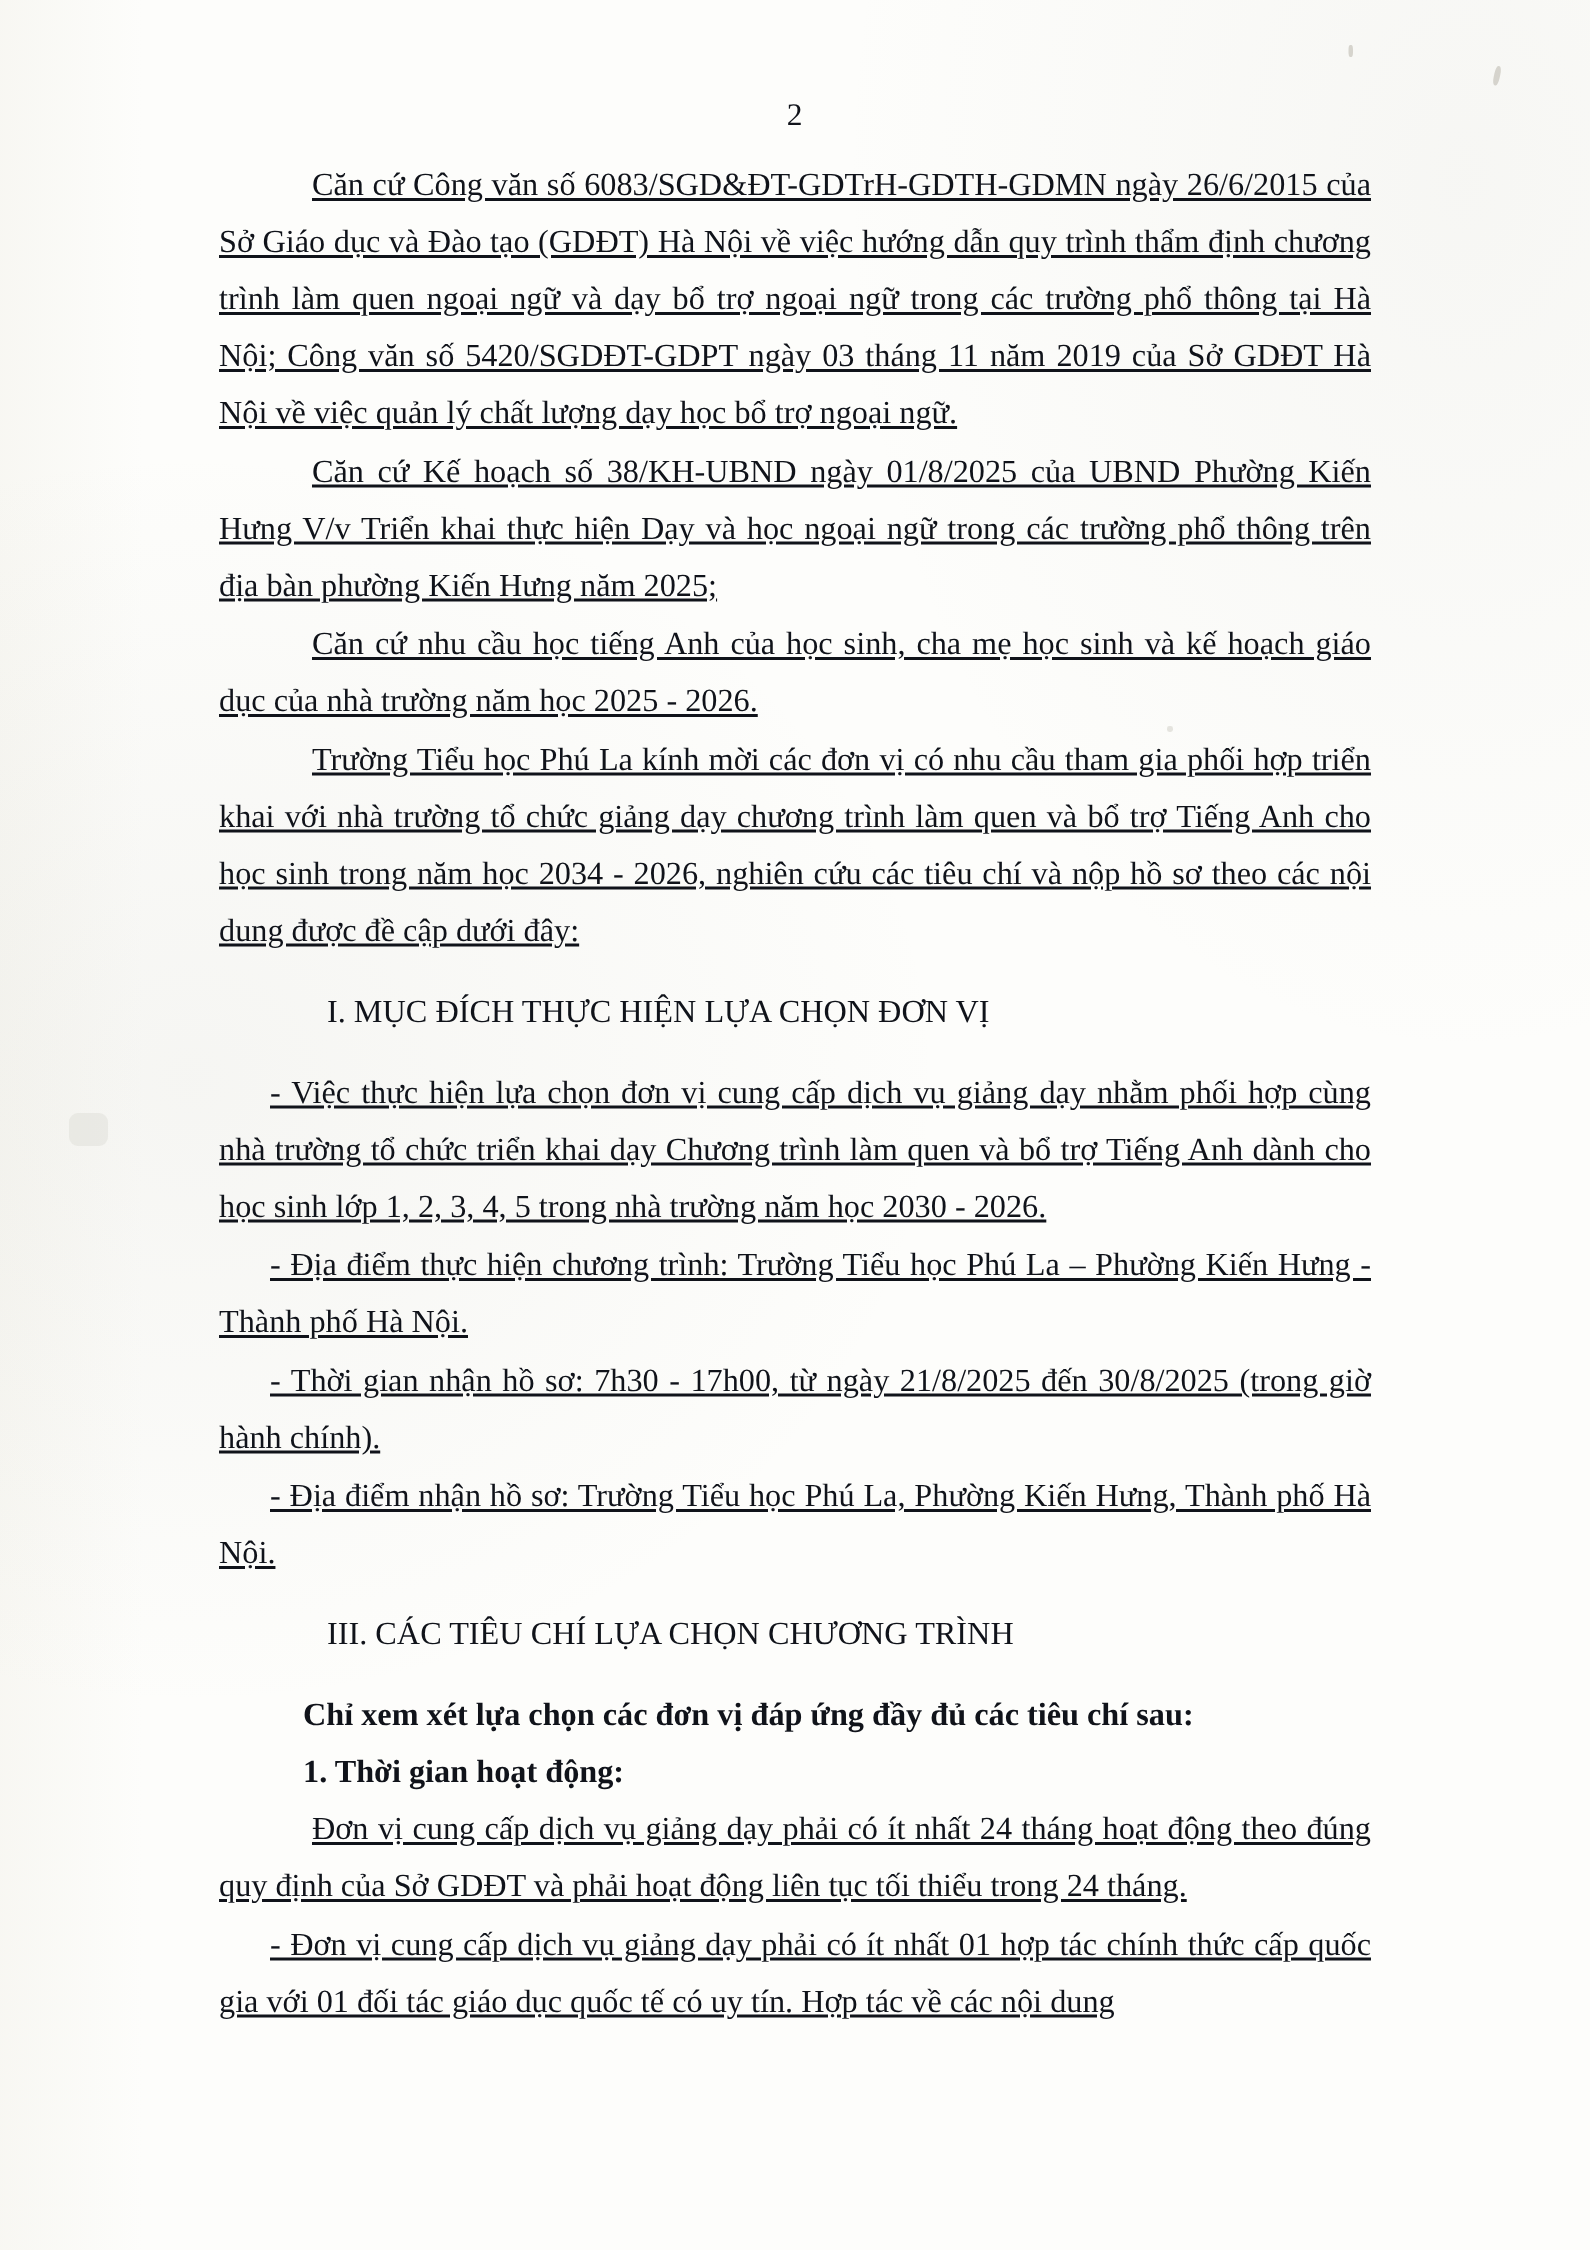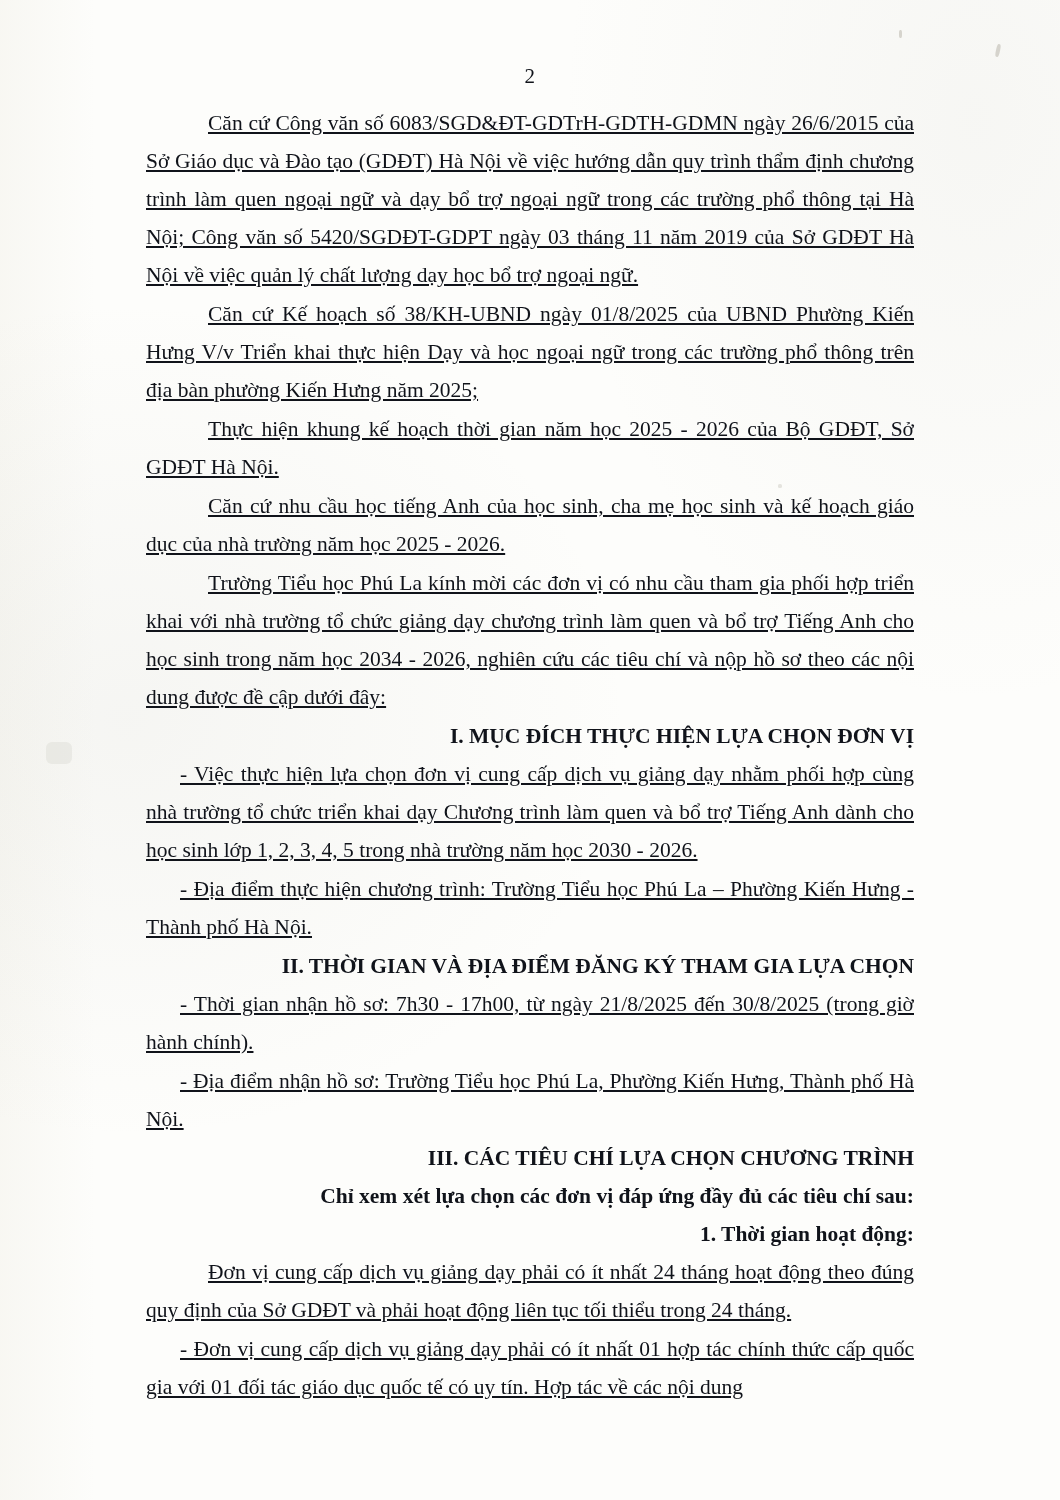--- a/index.html
+++ b/index.html
@@ -55,34 +55,34 @@
     text-align: justify;
     text-justify: inter-word;
     text-indent: 62px;
     hyphens: none;
     text-decoration: underline;
   }
   p.para.dash {
     text-indent: 34px;
   }
   p.heading {
-    margin: 0;
+    margin: 16px;
     font-size: 21.5px;
     line-height: 38px;
-    font-weight: bold;
+    font-weight: normal;
     text-indent: 56px;
-    text-align: right;
+    text-align: left;
   }
   p.subheading {
     margin: 0;
     font-size: 21.5px;
     line-height: 38px;
     font-weight: bold;
     text-indent: 56px;
-    text-align: right;
+    text-align: left;
   }
   .justify-last-left {
     text-align-last: left;
   }
 </style>
 </head>
 <body>
 
 <div class="page">
 
@@ -91,29 +91,27 @@
   <div class="speck" style="left:899px;top:30px;width:3px;height:8px;"></div>
   <div class="speck" style="left:46px;top:742px;width:26px;height:22px;opacity:.18;border-radius:6px;"></div>
   <div class="speck" style="left:778px;top:484px;width:4px;height:4px;opacity:.35;"></div>
 
   <div class="page-number">2</div>
 
   <div class="body-text">
 
     <p class="para">Căn cứ Công văn số 6083/SGD&amp;ĐT-GDTrH-GDTH-GDMN ngày 26/6/2015 của Sở Giáo dục và Đào tạo (GDĐT) Hà Nội về việc hướng dẫn quy trình thẩm định chương trình làm quen ngoại ngữ và dạy bổ trợ ngoại ngữ trong các trường phổ thông tại Hà Nội; Công văn số 5420/SGDĐT-GDPT ngày 03 tháng 11 năm 2019 của Sở GDĐT Hà Nội về việc quản lý chất lượng dạy học bổ trợ ngoại ngữ.</p>
     <p class="para">Căn cứ Kế hoạch số 38/KH-UBND ngày 01/8/2025 của UBND Phường Kiến Hưng V/v Triển khai thực hiện Dạy và học ngoại ngữ trong các trường phổ thông trên địa bàn phường Kiến Hưng năm 2025;</p>
-    <p class="para">Thực hiện khung kế hoạch thời gian năm học 2025 - 2026 của Bộ GDĐT, Sở GDĐT Hà Nội.</p>
     <p class="para">Căn cứ nhu cầu học tiếng Anh của học sinh, cha mẹ học sinh và kế hoạch giáo dục của nhà trường năm học 2025 - 2026.</p>
     <p class="para">Trường Tiểu học Phú La kính mời các đơn vị có nhu cầu tham gia phối hợp triển khai với nhà trường tổ chức giảng dạy chương trình làm quen và bổ trợ Tiếng Anh cho học sinh trong năm học 2034 - 2026, nghiên cứu các tiêu chí và nộp hồ sơ theo các nội dung được đề cập dưới đây:</p>
 
     <p class="heading">I. MỤC ĐÍCH THỰC HIỆN LỰA CHỌN ĐƠN VỊ</p>
     <p class="para dash">- Việc thực hiện lựa chọn đơn vị cung cấp dịch vụ giảng dạy nhằm phối hợp cùng nhà trường tổ chức triển khai dạy Chương trình làm quen và bổ trợ Tiếng Anh dành cho học sinh lớp 1, 2, 3, 4, 5 trong nhà trường năm học 2030 - 2026.</p>
     <p class="para dash justify-last-left">- Địa điểm thực hiện chương trình: Trường Tiểu học Phú La – Phường Kiến Hưng - Thành phố Hà Nội.</p>
 
-    <p class="heading">II. THỜI GIAN VÀ ĐỊA ĐIỂM ĐĂNG KÝ THAM GIA LỰA CHỌN</p>
     <p class="para dash justify-last-left">- Thời gian nhận hồ sơ: 7h30 - 17h00, từ ngày 21/8/2025 đến 30/8/2025 (trong giờ hành chính).</p>
     <p class="para dash justify-last-left">- Địa điểm nhận hồ sơ: Trường Tiểu học Phú La, Phường Kiến Hưng, Thành phố Hà Nội.</p>
 
     <p class="heading">III. CÁC TIÊU CHÍ LỰA CHỌN CHƯƠNG TRÌNH</p>
     <p class="subheading">Chỉ xem xét lựa chọn các đơn vị đáp ứng đầy đủ các tiêu chí sau:</p>
     <p class="subheading">1. Thời gian hoạt động:</p>
     <p class="para">Đơn vị cung cấp dịch vụ giảng dạy phải có ít nhất 24 tháng hoạt động theo đúng quy định của Sở GDĐT và phải hoạt động liên tục tối thiểu trong 24 tháng.</p>
     <p class="para dash">- Đơn vị cung cấp dịch vụ giảng dạy phải có ít nhất 01 hợp tác chính thức cấp quốc gia với 01 đối tác giáo dục quốc tế có uy tín. Hợp tác về các nội dung</p>
 
   </div>

